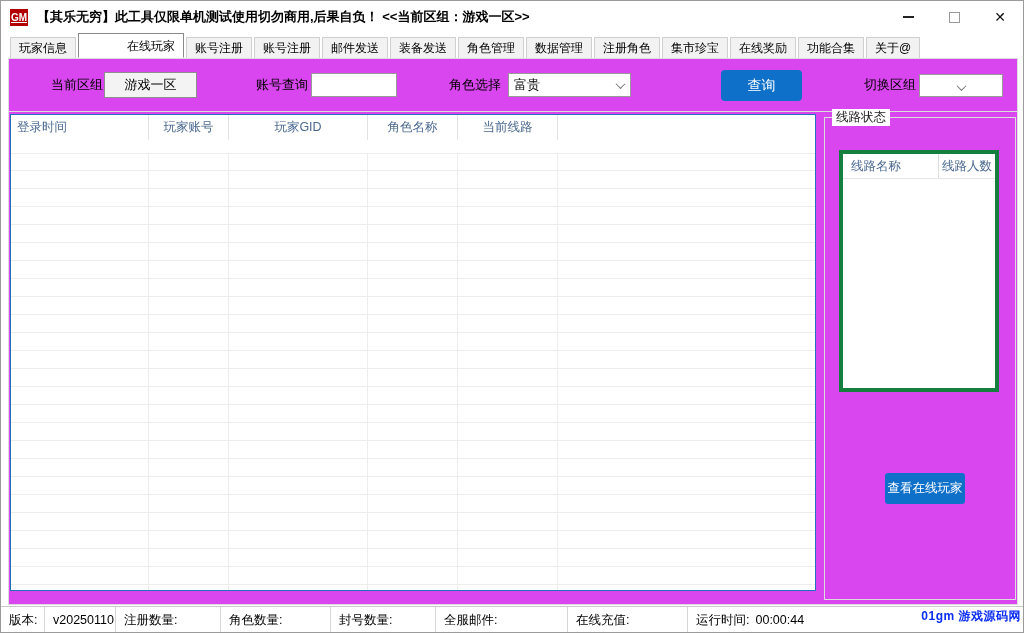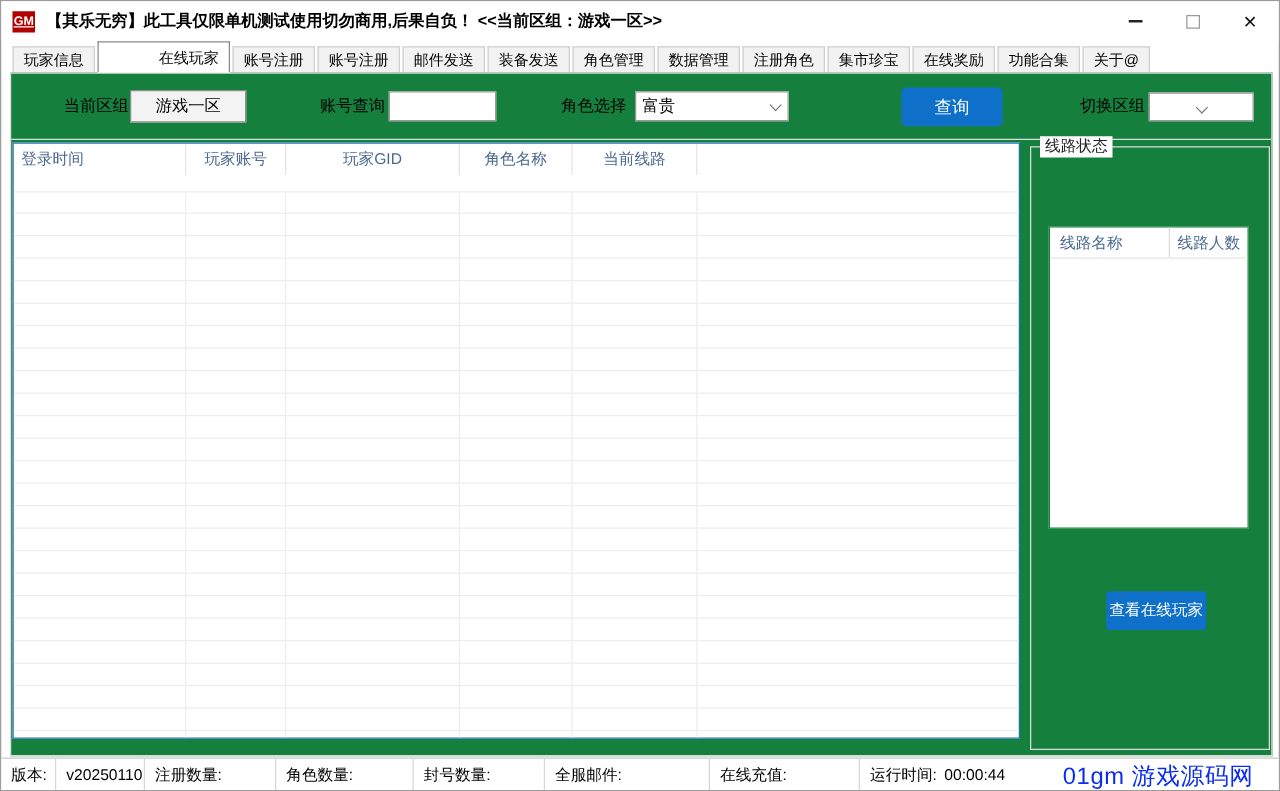--- a/index.html
+++ b/index.html
@@ -19,21 +19,21 @@
   .max-glyph { width:11px; height:11px; border:1px solid #9a9a9a; display:block; }
   .close-glyph { font-size:14px; color:#111; line-height:1; }
 
   
   .tabstrip { position:absolute; left:0; top:32px; right:0; height:25px; display:flex; align-items:flex-end; padding-left:9px; }
   .tab { height:21px; line-height:20px; padding:0 8px; font-size:12px; color:#000; background:#f2f2f2;
          border:1px solid #cfcfcf; border-bottom:none; margin-right:2px; white-space:nowrap; cursor:default; }
   .tab.active { height:25px; line-height:24px; background:#fff; border:1px solid #8a8a8a; border-bottom:1px solid #fff; position:relative; z-index:2;padding-left:48px; }
 
   
-  .page { position:absolute; left:7px; top:57px; width:1010px; height:547px; background:#15803d; border:1px solid #dcdcdc; }
+  .page { position:absolute; left:7px; top:57px; width:1010px; height:547px; background:#d946ef; border:1px solid #dcdcdc; }
   .toolbar { position:absolute; left:0; top:0; right:0; height:53px; border-bottom:1px solid #dcdcdc; }
   .lbl { position:absolute; top:13px; height:26px; line-height:26px; font-size:13px; color:#000; white-space:nowrap; }
   .grp-btn { position:absolute; left:95px; top:13px; width:93px; height:26px; background:#f3f3f3; border:1px solid #8d8d8d;
              font-size:13px; text-align:center; line-height:24px; cursor:default; }
   .txt-input { position:absolute; left:302px; top:14px; width:86px; height:24px; border:1px solid #999; background:#fff;
                font-size:13px; padding:0 4px; font-family:"Liberation Sans",sans-serif; }
   .combo { position:absolute; top:14px; height:24px; border:1px solid #999; background:#fff; display:flex; align-items:center; cursor:default; }
   .combo-role { left:499px; width:123px; }
   .combo-zone { left:910px; top:15px; width:84px; height:23px;flex-direction:column; }
   .combo-text { flex:1; font-size:13px; padding:0 5px; height:100%; line-height:21px; white-space:nowrap; overflow:hidden; }
@@ -51,36 +51,36 @@
   .pt-header .th.c0 { text-align:left; padding-left:6px; }
   .pt-body .tr { display:flex; height:18px; border-bottom:1px solid #ededed; }
   .pt-body .tr:first-child { border-top:1px solid #ededed; margin-top:13px; }
   .pt-body .td { border-right:1px solid #ededed; height:100%; }
   .c0{width:138px;flex:none;} .c1{width:80px;flex:none;} .c2{width:139px;flex:none;}
   .c3{width:90px;flex:none;} .c4{width:100px;flex:none;} .c5{flex:1;border-right:none !important;}
 
   
   .line-group { position:absolute; left:815px; top:58px; width:192px; height:483px; border:1px solid #dcdcdc; }
   .line-group-title { position:absolute; top:-9px; left:7px; background:#fff; padding:0 4px; font-size:12.5px; color:#222; }
-  .line-table { position:absolute; left:14px; top:32px; width:160px; height:242px; border:1px solid #15803d; background:#fff;margin-top:31px; }
+  .line-table { position:absolute; left:14px; top:32px; width:160px; height:242px; border:4px solid #15803d; background:#fff; }
   .lt-header { display:flex; height:25px; border-bottom:1px solid #e6e6e6; }
   .lt-header .th { font-size:12.5px; color:#4a6890; line-height:25px; white-space:nowrap; overflow:hidden; }
   .lt-c0 { width:96px; flex:none; padding-left:8px; border-right:1px solid #dcdcdc; }
   .lt-c1 { flex:1; text-align:center; }
   .view-online-btn { left:60px; top:355px; width:80px; height:31px; font-size:12.5px; border-radius:3px; }
 
   
   .statusbar { position:absolute; left:0; top:605px; right:0; height:27px; border-top:1px solid #c8c8c8; background:#fff;
                display:flex; align-items:stretch; font-size:12.5px; color:#000; }
   .sb-cell { display:flex; align-items:center; border-right:1px solid #d6d6d6; padding-left:8px; white-space:nowrap; overflow:hidden; }
   .sb-v { margin-left:6px; }
   .w-a{width:44px;flex:none;} .w-b{width:71px;flex:none;} .w-c{width:105px;flex:none;}
   .w-d{width:110px;flex:none;} .w-e{width:105px;flex:none;} .w-f{width:132px;flex:none;}
   .w-g{width:120px;flex:none;} .w-h{flex:1;border-right:none;position:relative;}
-  .watermark { position:absolute; right:20px; top:1px; font-size:19px; font-weight:normal; color:#0b2cf1;
+  .watermark { position:absolute; right:2px; top:1px; font-size:12px; font-weight:bold; color:#0b2cf1;
                white-space:nowrap; pointer-events:none; letter-spacing:0.5px; }
 </style>
 </head>
 <body>
 
 <div class="window">
 
   <div class="titlebar">
     <div class="app-icon">GM</div>
     <div class="title">【其乐无穷】此工具仅限单机测试使用切勿商用,后果自负！ &lt;&lt;当前区组：游戏一区&gt;&gt;</div>

